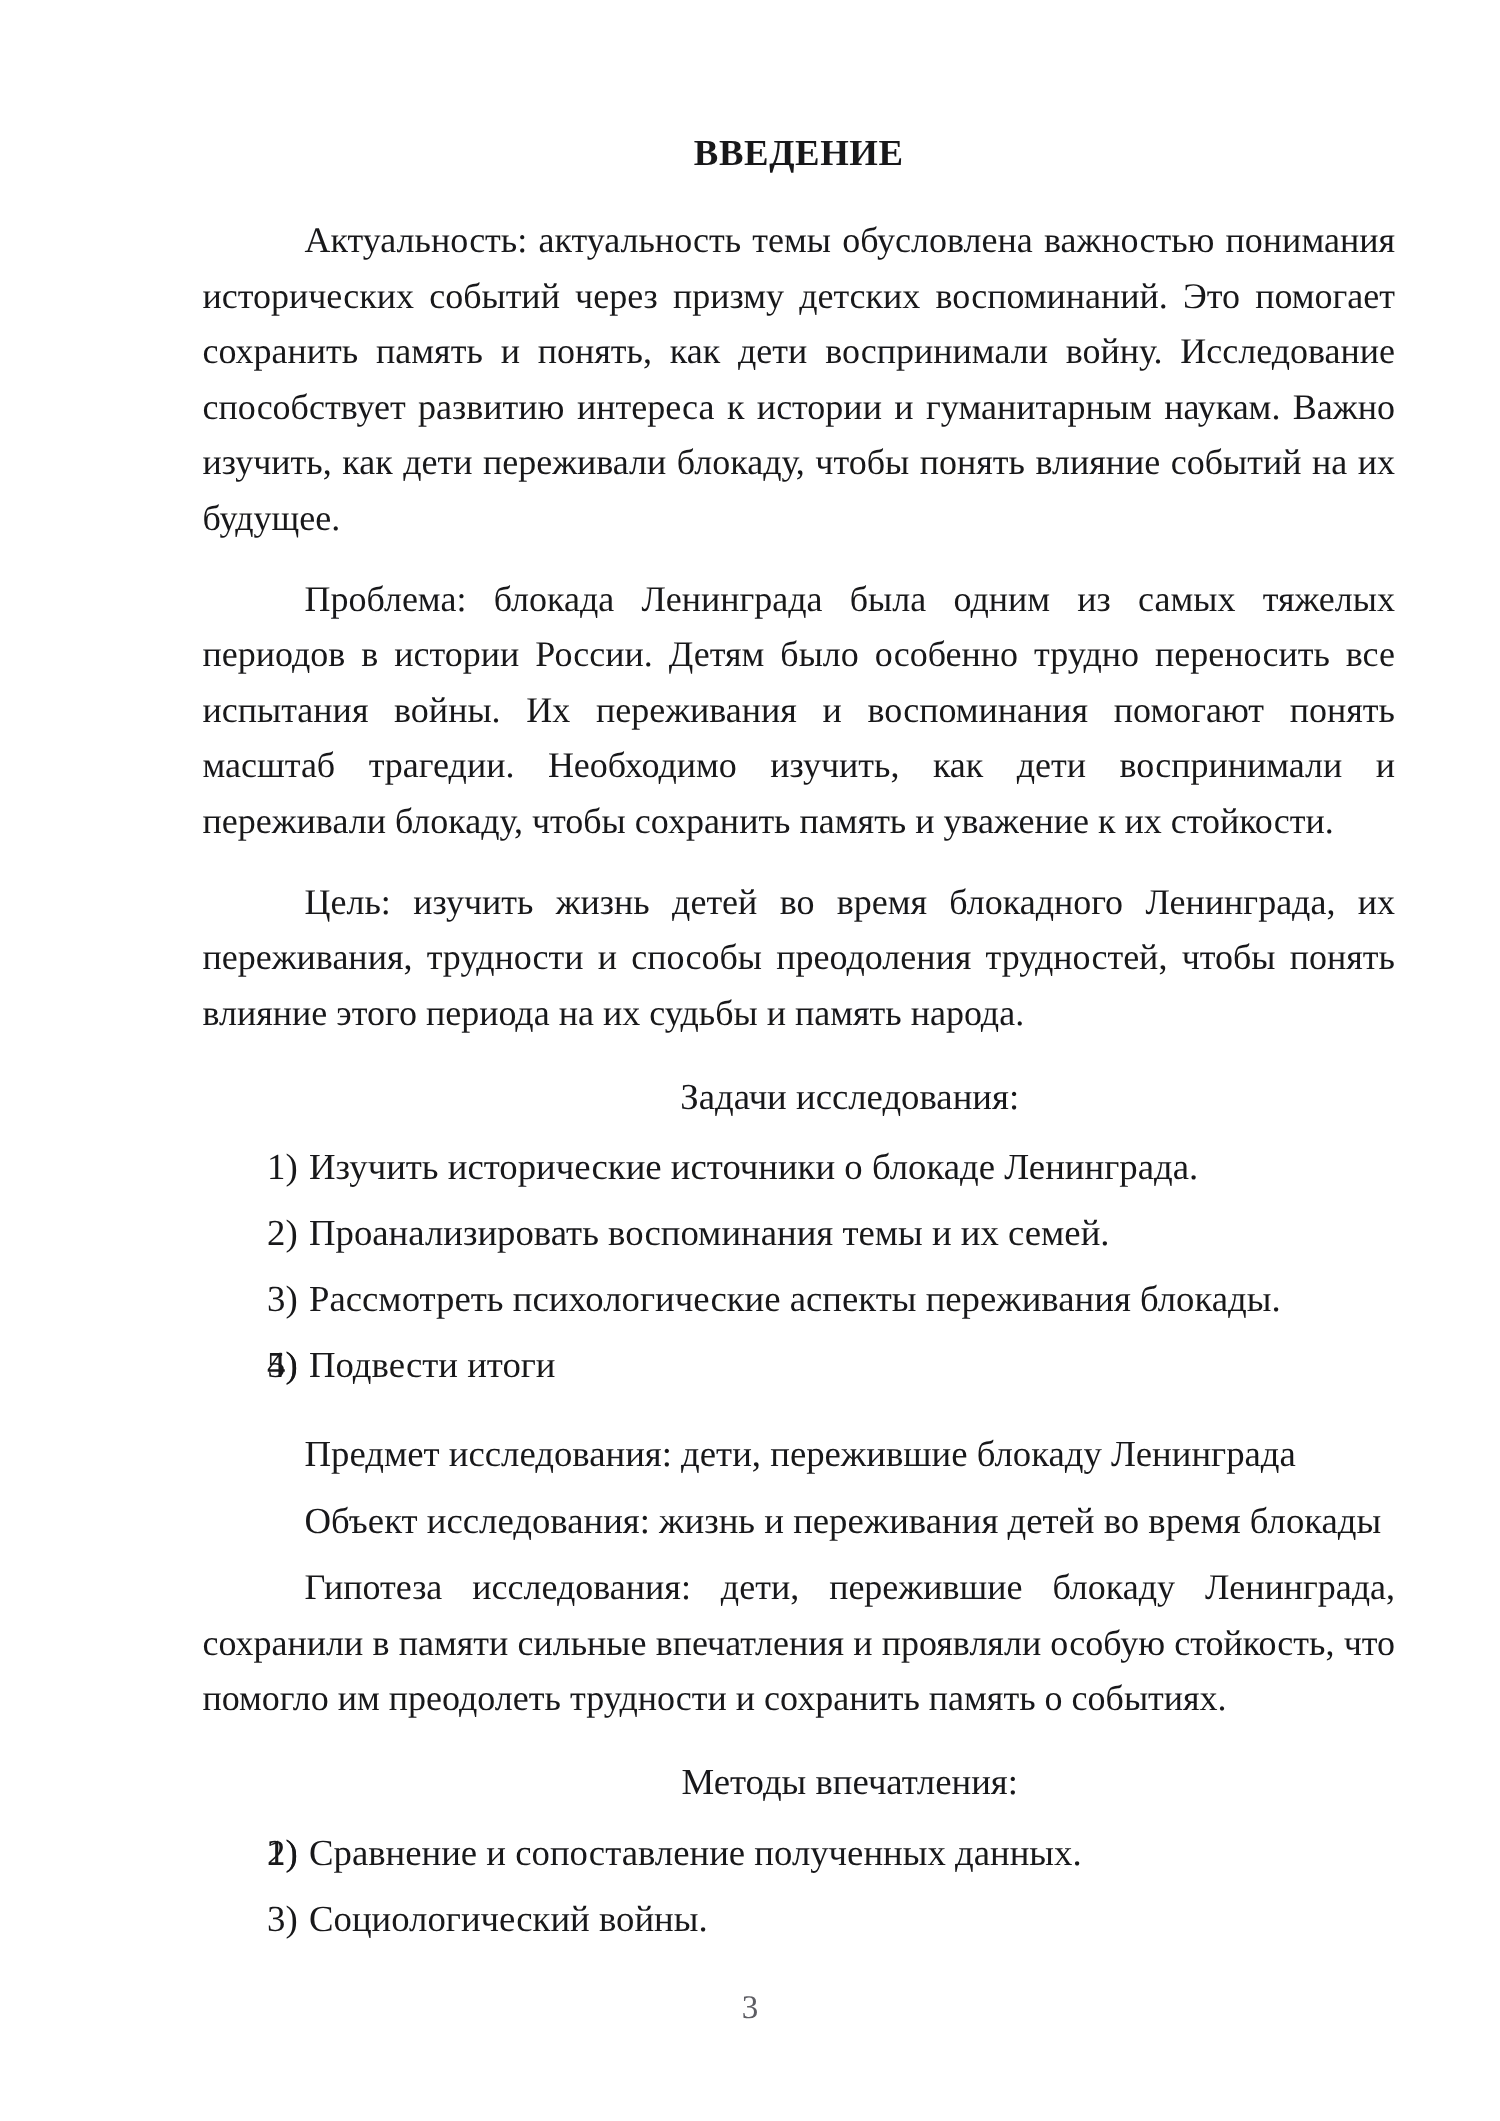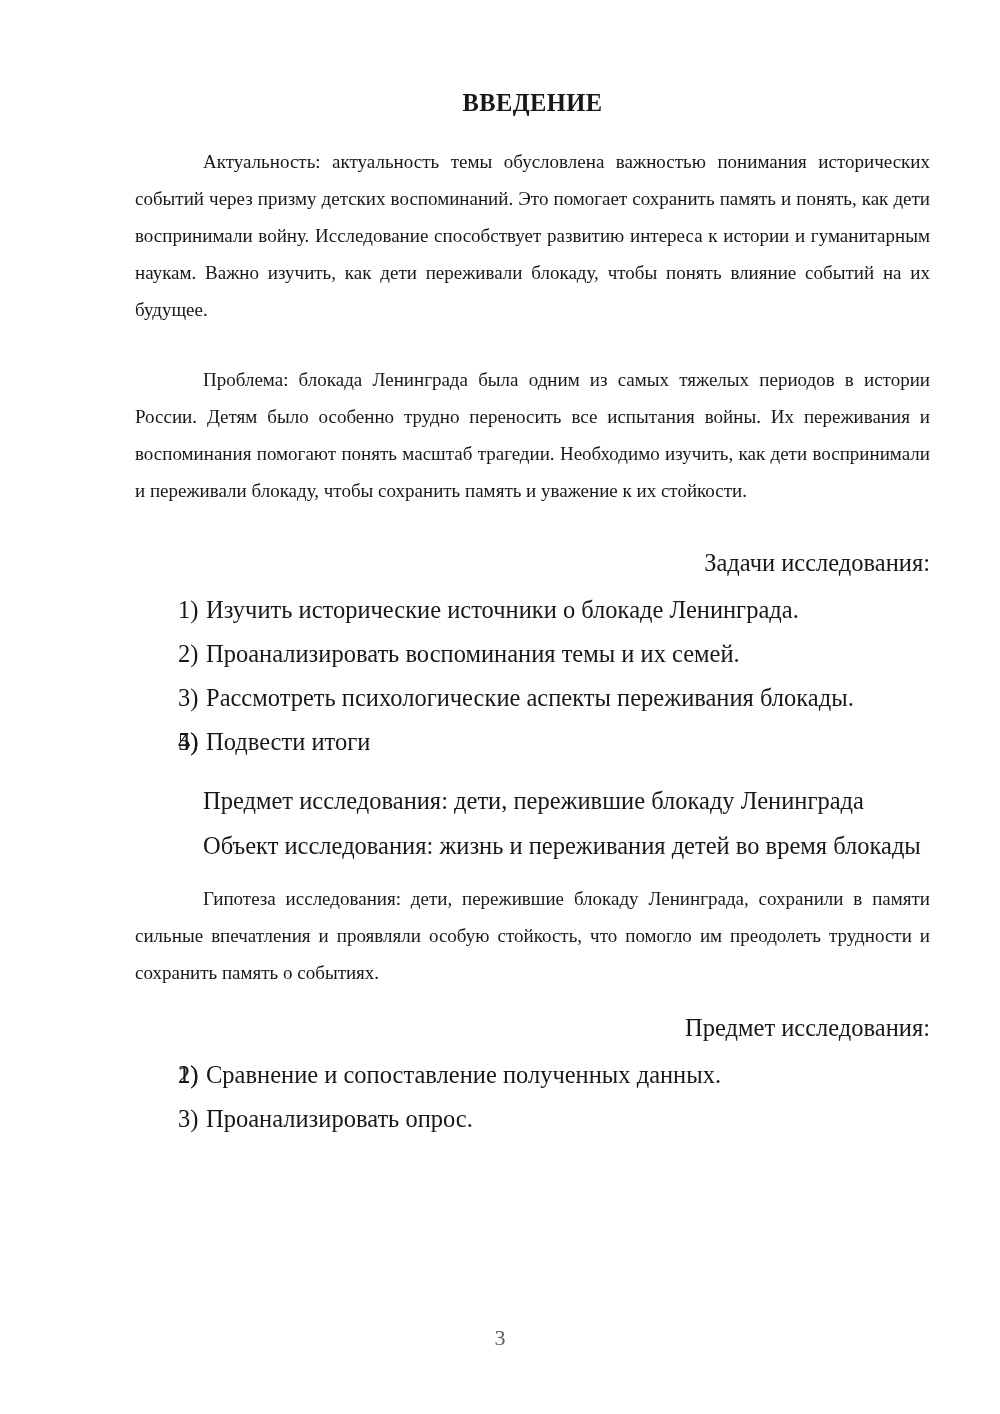--- a/index.html
+++ b/index.html
@@ -35,35 +35,35 @@
   .doc-title {
     font-size: 24.5px;
     font-weight: bold;
     text-align: center;
     letter-spacing: 0.4px;
     line-height: 1.25;
     margin: 0 0 24px 0;
   }
 
   .para {
-    font-size: 19px;
+    font-size: 24px;
     line-height: 37px;
     text-align: justify;
     text-justify: inter-word;
     text-indent: 68px;
-    margin: 16px 0 8px 0;
+    margin: 0 0 8px 0;
     hyphens: none;
   }
 
   
 
   .subhead {
     font-size: 24.5px;
     line-height: 37px;
-    text-align: right;
+    text-align: center;
     text-indent: 68px;
     margin: 18px 0 10px 0;
   }
 
   .numbered {
     list-style: none;
     margin: 0;
     padding: 0;
   }
 
@@ -117,20 +117,21 @@
     <h1 class="doc-title">ВВЕДЕНИЕ</h1>
 
     <p class="para">Актуальность: актуальность темы обусловлена важностью понимания исторических событий через призму детских воспоминаний. Это помогает сохранить память и понять, как дети воспринимали войну. Исследование способствует развитию интереса к истории и гуманитарным наукам. Важно изучить, как дети переживали блокаду, чтобы понять влияние событий на их будущее.</p>
 
     <div class="gap-sm"></div>
 
     <p class="para">Проблема: блокада Ленинграда была одним из самых тяжелых периодов в истории России. Детям было особенно трудно переносить все испытания войны. Их переживания и воспоминания помогают понять масштаб трагедии. Необходимо изучить, как дети воспринимали и переживали блокаду, чтобы сохранить память и уважение к их стойкости.</p>
 
     <div class="gap-sm"></div>
 
+    <p class="para">Цель: изучить жизнь детей во время блокадного Ленинграда, их переживания, трудности и способы преодоления трудностей, чтобы понять влияние этого периода на их судьбы и память народа.</p>
 
     <p class="subhead">Задачи исследования:</p>
 
     <ul class="numbered">
       <li>
         <span class="marker">1)</span>
         <span class="li-text" style="margin-left:28px;">Изучить исторические источники о блокаде Ленинграда.</span>
       </li>
       <li>
         <span class="marker">2)</span>
@@ -150,32 +151,32 @@
     </ul>
 
     <div class="gap-md"></div>
 
     <p class="plain-line">Предмет исследования: дети, пережившие блокаду Ленинграда</p>
 
     <p class="plain-line">Объект исследования: жизнь и переживания детей во время блокады</p>
 
     <p class="para">Гипотеза исследования: дети, пережившие блокаду Ленинграда, сохранили в памяти сильные впечатления и проявляли особую стойкость, что помогло им преодолеть трудности и сохранить память о событиях.</p>
 
-    <p class="subhead">Предмет исследования:</p>
+    <p class="subhead">Методы впечатления:</p>
 
     <ul class="numbered">
       <li>
         <span class="marker">1)</span>
       </li>
       <li>
         <span class="marker">2)</span>
         <span class="li-text" style="margin-left:28px;">Сравнение и сопоставление полученных данных.</span>
       </li>
       <li>
         <span class="marker">3)</span>
-        <span class="li-text" style="margin-left:28px;">Проанализировать опрос.</span>
+        <span class="li-text" style="margin-left:28px;">Социологический войны.</span>
       </li>
     </ul>
 
   </div>
 
   <div class="page-number">3</div>
 </div>
 
 </body></html>

